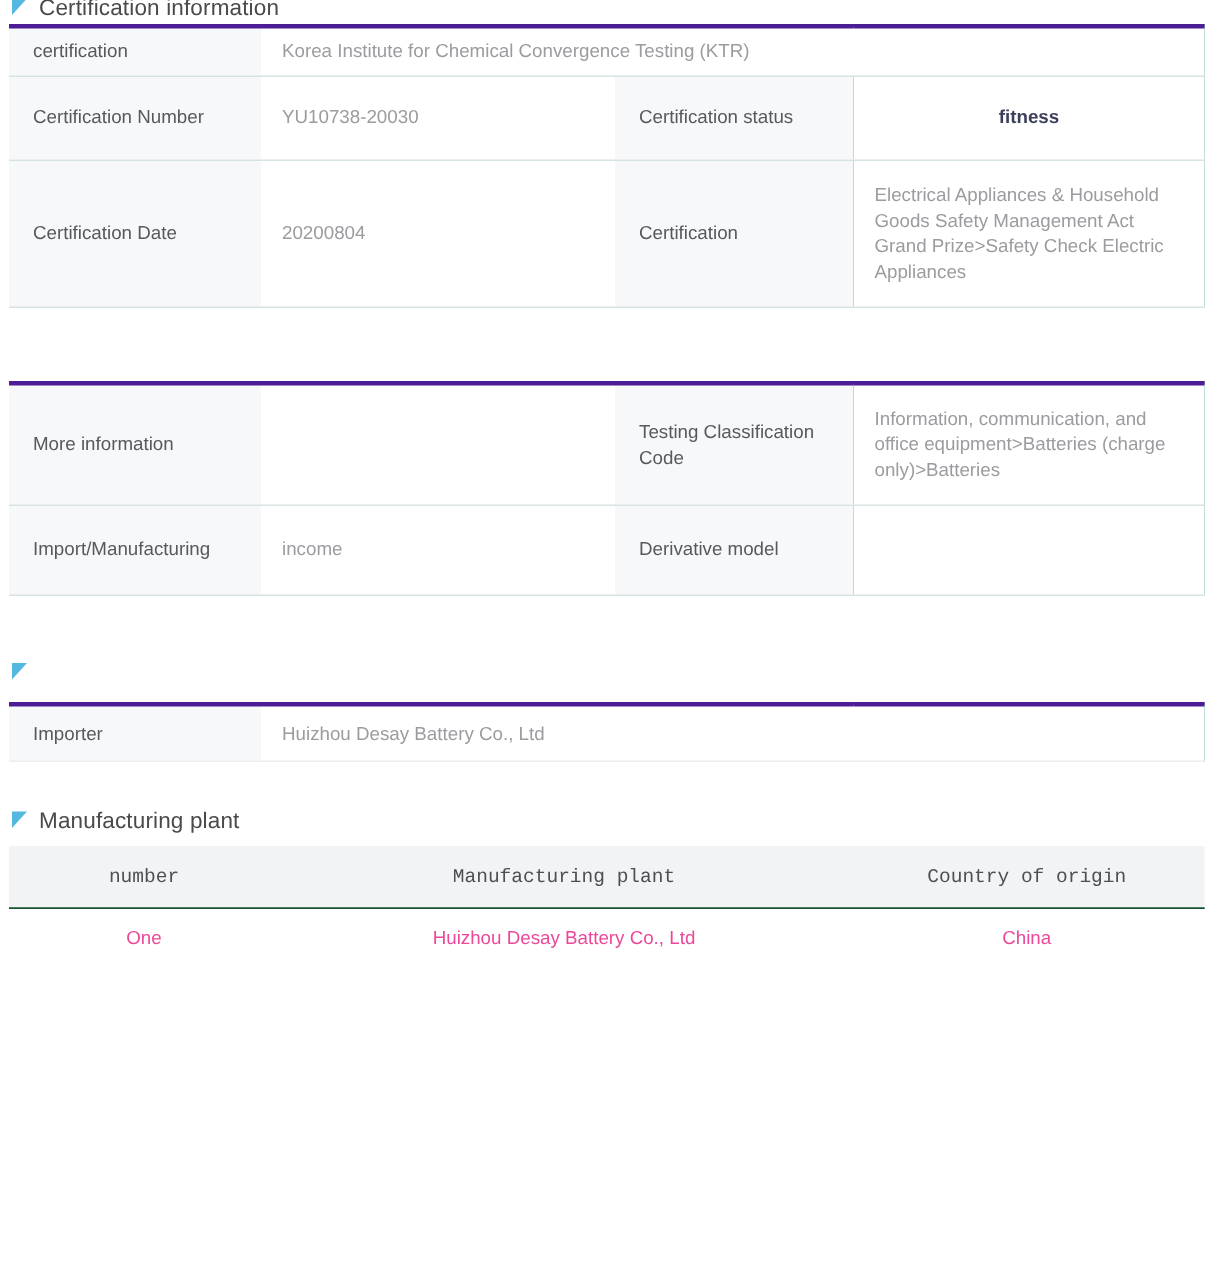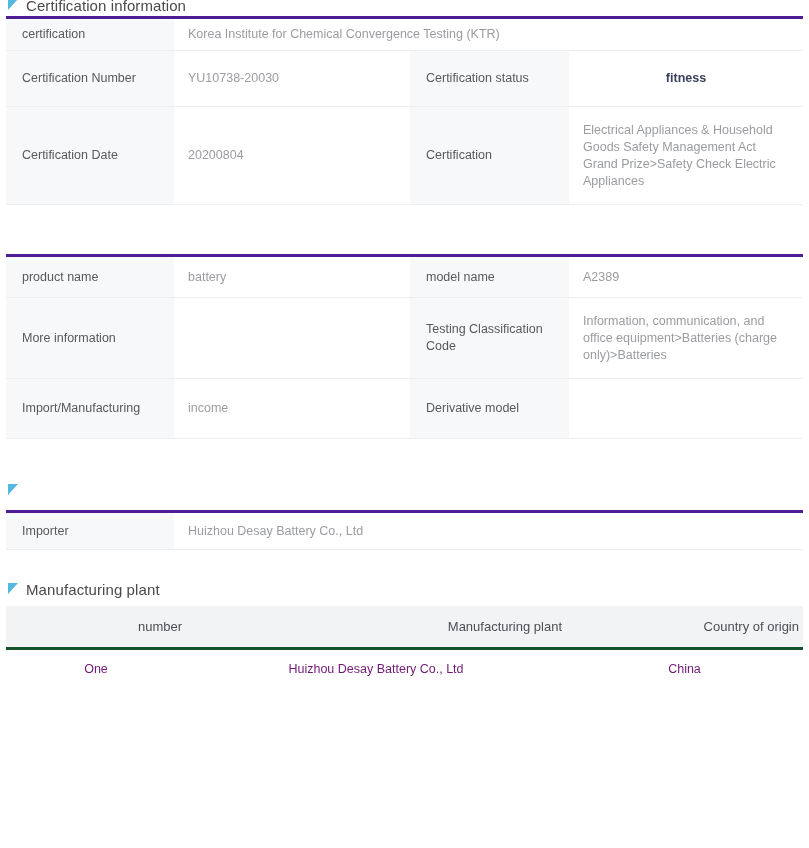--- a/index.html
+++ b/index.html
@@ -88,28 +88,29 @@
     width: 797px;
     border-collapse: collapse;
     table-layout: fixed;
     background: #fff;
   }
   table.plant th {
     background: #f2f3f5;
     color: #4d4f52;
     font-size: 13px;
     font-weight: normal;
-    text-align: right;
+    text-align: center;
     padding: 13px 4px;
-    border-bottom: 3px solid #14532d;
+    border-bottom: 1px solid #14532d;
+    font-family: Liberation Mono, monospace;
   }
   table.plant td {
     text-align: center;
     font-size: 12.5px;
-    color: #701a75;
+    color: #ec4899;
     padding: 12px 4px;
     background: #fff;
   }
 
   .gap-sm { height: 9px; }
   .gap-md { height: 28px; }
   .gap-lg { height: 40px; }
 
   .clip-top { margin-top: -6px; }
 </style>
@@ -155,26 +156,20 @@
   <div class="gap-sm"></div>
 
   <table class="info">
     <colgroup>
       <col style="width:168px">
         <col style="width:236px">
         <col style="width:159px">
         <col style="width:234px">
     </colgroup>
     <tbody>
-      <tr style="height:42px">
-        <td class="lbl">product name</td>
-        <td class="val">battery</td>
-        <td class="lbl">model name</td>
-        <td class="val">A2389</td>
-      </tr>
       <tr style="height:81px">
         <td class="lbl">More information</td>
         <td class="val"></td>
         <td class="lbl">Testing Classification Code</td>
         <td class="val">Information, communication, and office equipment&gt;Batteries (charge only)&gt;Batteries</td>
       </tr>
       <tr style="height:60px">
         <td class="lbl">Import/Manufacturing</td>
         <td class="val">income</td>
         <td class="lbl">Derivative model</td>

